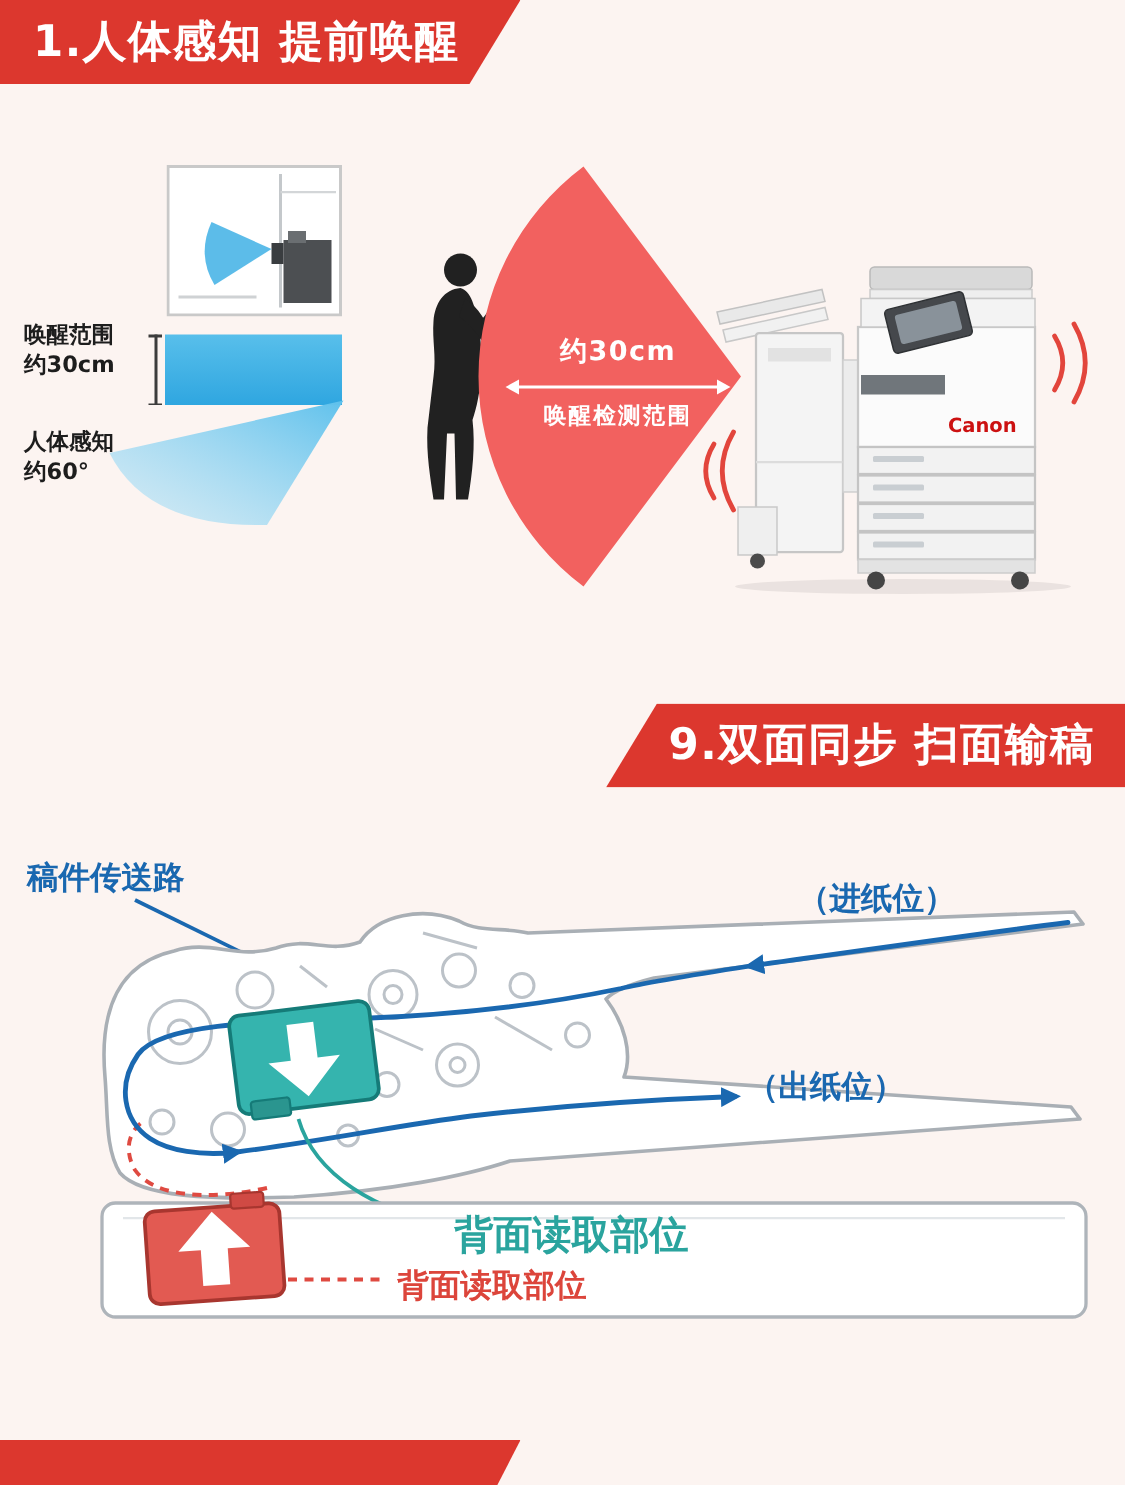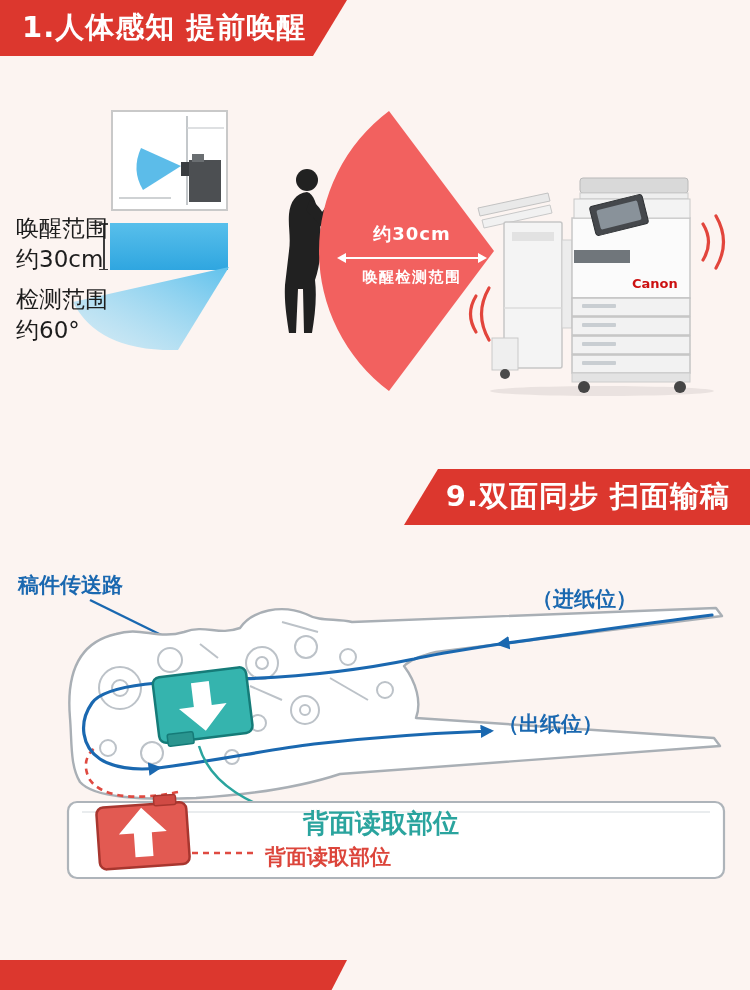--- a/index.html
+++ b/index.html
@@ -15,22 +15,22 @@
   .banner-1 { left:0; top:0; width:347px;
               clip-path:polygon(0 0, 100% 0, calc(100% - 34px) 100%, 0 100%); }
   .banner-1 h2 { padding-left:22px; }
   .banner-2 { right:0; top:469px; width:346px; justify-content:flex-end;
               clip-path:polygon(34px 0, 100% 0, 100% 100%, 0 100%); }
   .banner-2 h2 { padding-right:20px; }
   .banner-3 { left:0; top:960px; width:347px; height:72px;
               clip-path:polygon(0 0, 100% 0, calc(100% - 37px) 100%, 0 100%); }
 
   
-  .side-label { position:absolute; left:16px; color:#1d1d1d; font-size:23px;
-                line-height:1.34; font-weight:400; }
+  .side-label { position:absolute; left:16px; color:#1d1d1d; font-size:15px;
+                line-height:1.34; font-weight:700; }
   .side-label span { display:block; }
   .wake-label { top:213px; }
   .detect-label { top:284px; }
   .wall-svg   { position:absolute; left:111px; top:110px; width:117px; height:101px; }
   .range-strip{ position:absolute; left:110px; top:223px; width:118px; height:47px;
                 background:linear-gradient(180deg,#58bfeb,var(--sensor_blue,#2fa6e0)); }
   .range-bracket { position:absolute; left:99px; top:223px; width:9px; height:47px; }
   .range-bracket i { position:absolute; left:4px; top:0; bottom:0; width:1.5px; background:#3c3c3c; }
   .range-bracket::before,.range-bracket::after { content:""; position:absolute; left:0;
                 width:9px; height:1.5px; background:#3c3c3c; }
@@ -94,21 +94,21 @@
       </linearGradient>
     </defs>
     <path d="M163 5 L7 40 Q32 90 112 88 Z" fill="url(#bfg)"></path>
   </svg>
 
   <div class="side-label wake-label">
     <span>唤醒范围</span>
     <span>约30cm</span>
   </div>
   <div class="side-label detect-label">
-    <span>检测范围</span>
+    <span>人体感知</span>
     <span>约60°</span>
   </div>
 
   <svg class="person-svg" viewBox="0 0 84 168">
     <g fill="#212121">
       <circle cx="44" cy="13" r="11"></circle>
       <path d="M44 25 C33 26 27 35 26 47 C25 60 28 70 26 84 L22 118 C21 136 24 152 26 166 L33 166 L35 122 L40 122 L41 166 L49 166 C52 148 54 130 52 113 C58 96 60 70 56 52 C54 37 51 27 44 25 Z"></path>
       <path d="M47 32 C56 38 62 48 65 58 C66 63 63 66 60 63 C55 55 49 48 43 44 Z"></path>
       <path d="M58 46 C63 41 66 33 67 26 L72 28 C70 38 65 47 58 52 Z"></path>
     </g>

